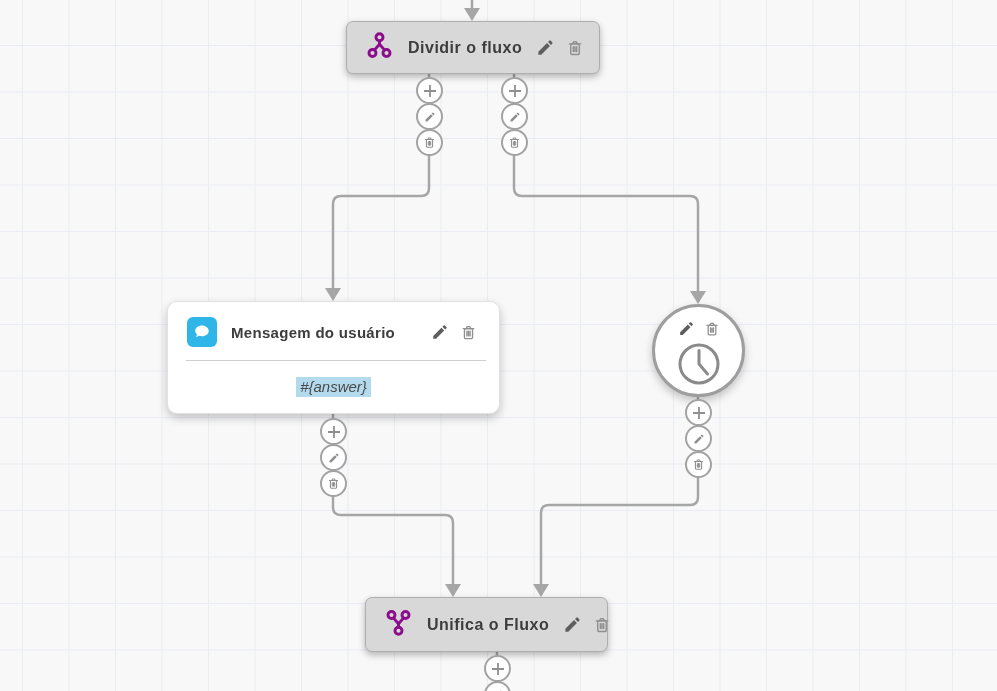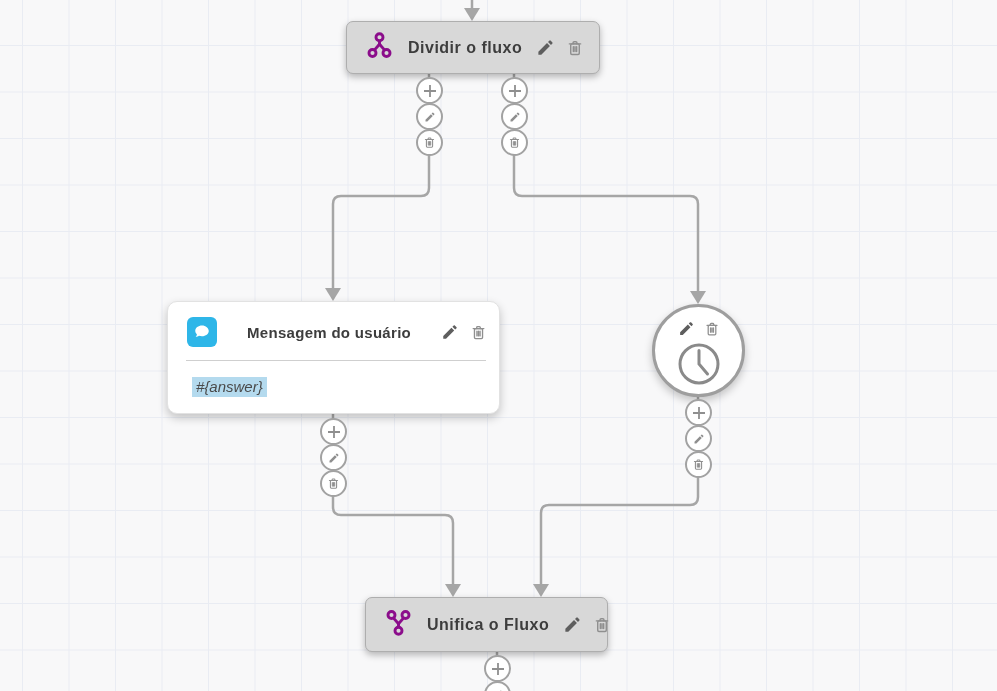--- a/index.html
+++ b/index.html
@@ -43,28 +43,28 @@
   
   .card {
     position: absolute;
     box-sizing: border-box;
     background: #ffffff;
     border: 1px solid #e2e2e2;
     border-radius: 10px;
     box-shadow: 0 4px 10px rgba(0,0,0,0.22);
   }
   .card-header {
-    display: flex; align-items: center; gap: 30px;
+    display: flex; align-items: center; gap: 14px;
     padding: 15px 22px 13px 19px;
   }
   .card-title { font-size: 15px; font-weight: bold; color: #3d3d3d; letter-spacing: 0.3px; white-space: nowrap; }
   .card-divider { border: none; border-top: 1px solid #cfcfcf; margin: 0 13px 0 18px; }
   .card-body {
     height: 52px;
-    display: flex; align-items: center; justify-content: flex-start; padding-left: 24px;
+    display: flex; align-items: center; justify-content: center;
   }
   .var-chip {
     font-size: 15px;
     font-style: italic;
     color: #4a4a4a;
     background: #b4daee;
     padding: 1px 4px 2px 4px;
   }
   .chat-icon-box {
     width: 30px; height: 30px;

